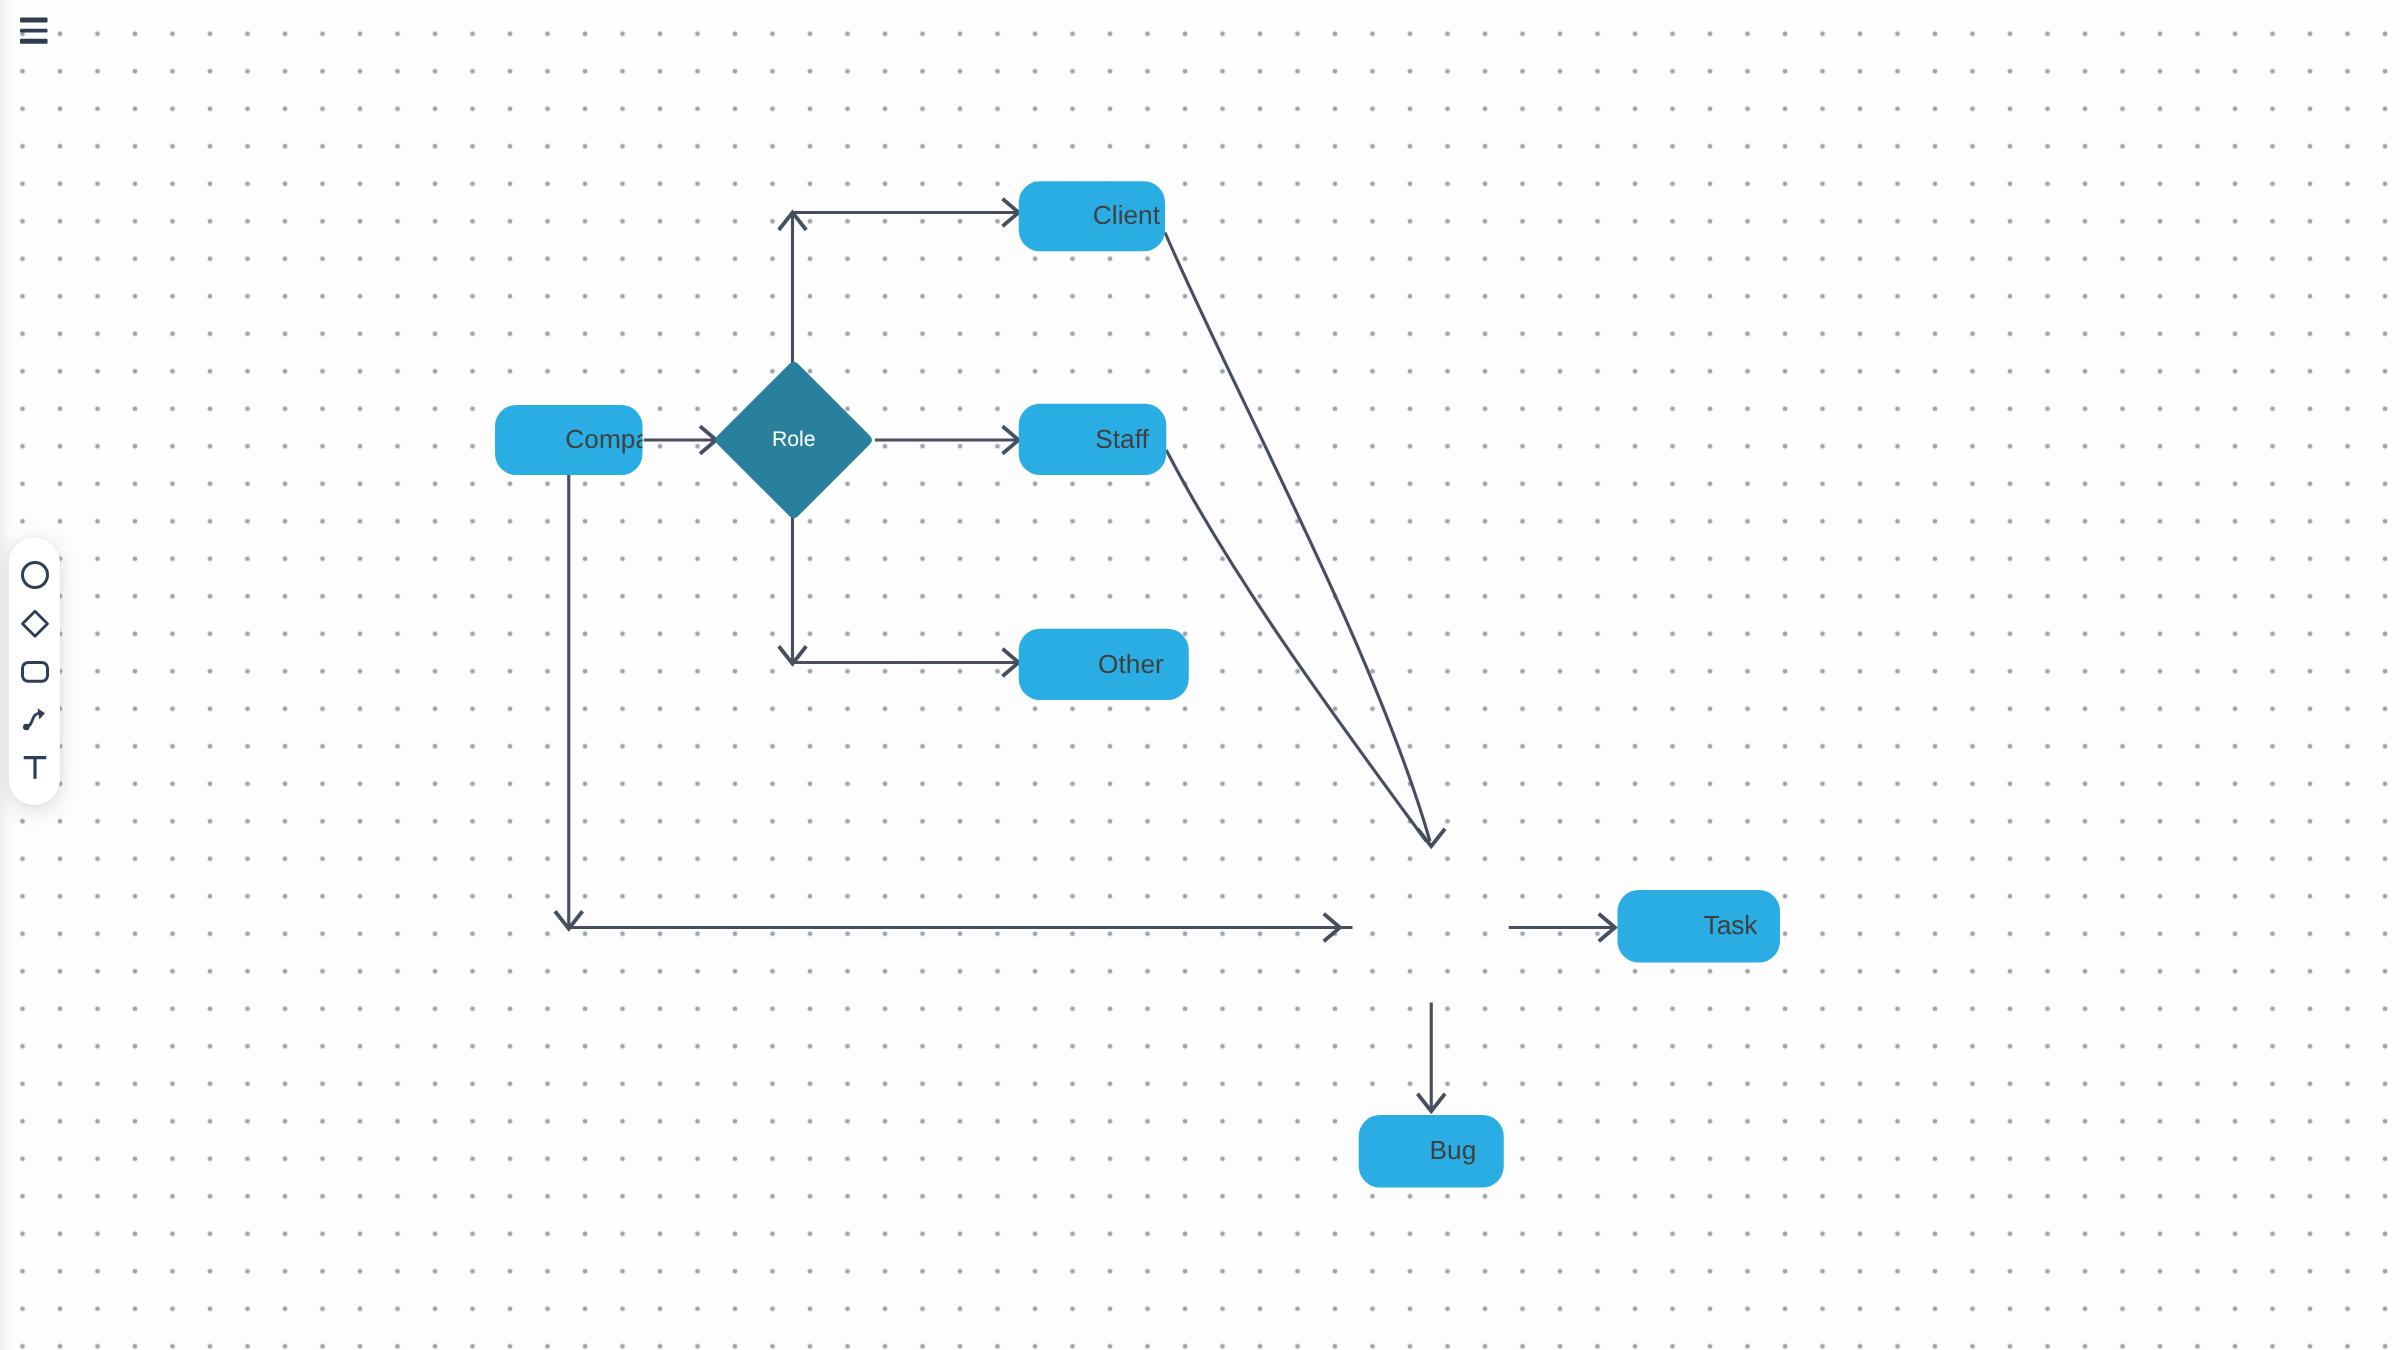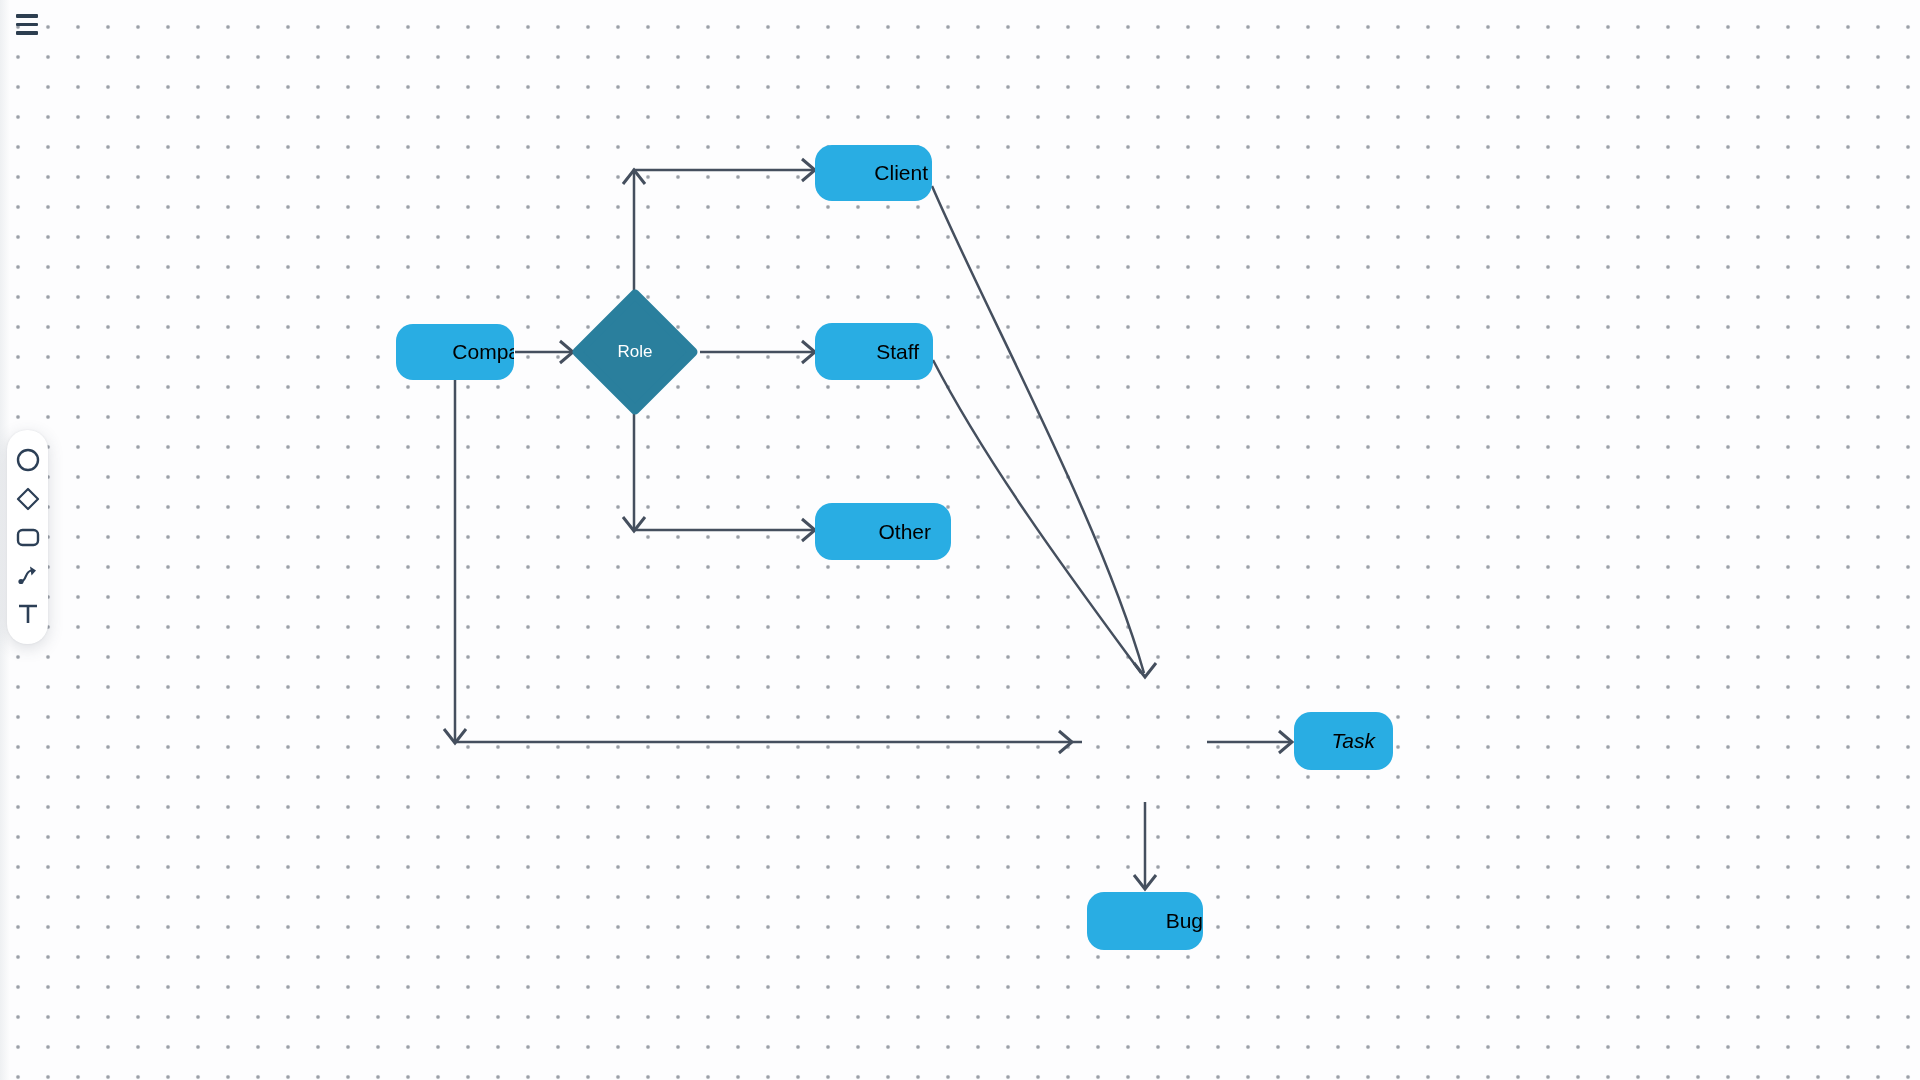--- a/index.html
+++ b/index.html
@@ -34,36 +34,36 @@
   }
   .tool{width:28px;height:28px;display:flex;align-items:center;justify-content:center;cursor:pointer;}
   .tool svg{display:block;}
   
   svg.edges{position:absolute;left:0;top:0;width:1920px;height:1080px;}
   .edge{stroke:#454f5e;stroke-width:2.5;fill:none;}
   .arrowhead{stroke:#454f5e;stroke-width:3;fill:none;}
   
   .node{position:absolute;box-sizing:border-box;}
   .rect-node{
-    background:#29ade3;border-radius:17px;color:#000000;font-size:21px;
+    background:#29ade3;border-radius:17px;color:#404040;font-size:21px;
     display:flex;align-items:center;justify-content:flex-end;overflow:hidden;cursor:move;
   }
   .diamond-node{color:#fff;font-size:17px;cursor:move;}
   .diamond-node .shape{position:absolute;inset:0;}
   .diamond-node .node-label{
     position:absolute;inset:0;display:flex;align-items:center;justify-content:center;
   }
   
   .n-company{left:396px;top:324px;width:118px;height:56px;padding-right:0;}
   .n-company .node-label{margin-right:-6px;white-space:nowrap;}
   .n-client{left:815px;top:145px;width:117px;height:56px;padding-right:4px;}
   .n-staff{left:815px;top:323px;width:118px;height:57px;padding-right:14px;}
   .n-other{left:815px;top:503px;width:136px;height:57px;padding-right:20px;}
-  .n-task{left:1294px;top:712px;width:99px;height:58px;padding-right:18px;font-style:italic;}
-  .n-bug{left:1087px;top:892px;width:116px;height:58px;}
+  .n-task{left:1294px;top:712px;width:130px;height:58px;padding-right:18px;}
+  .n-bug{left:1087px;top:892px;width:116px;height:58px;padding-right:22px;}
   .n-role{left:571px;top:288px;width:128px;height:128px;}
   .n-project{left:1083px;top:682px;width:124px;height:120px;}
 </style>
 </head>
 <body>
 
 <div class="canvas">
 
   <svg class="edges" xmlns="http://www.w3.org/2000/svg">
 

